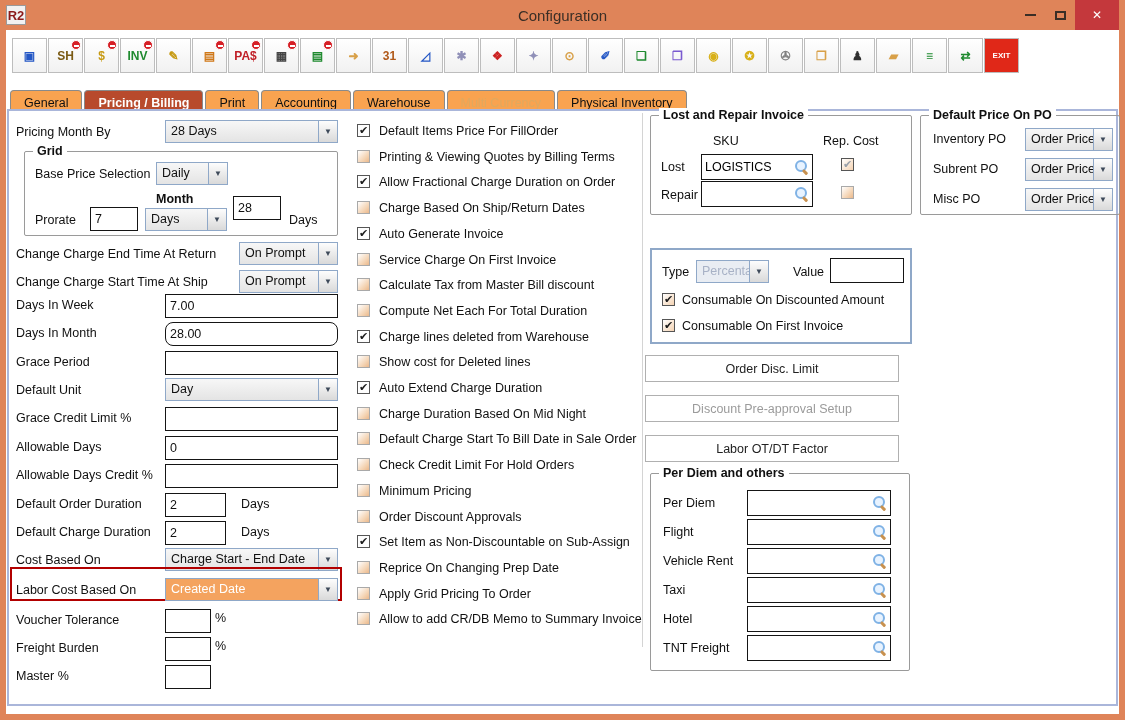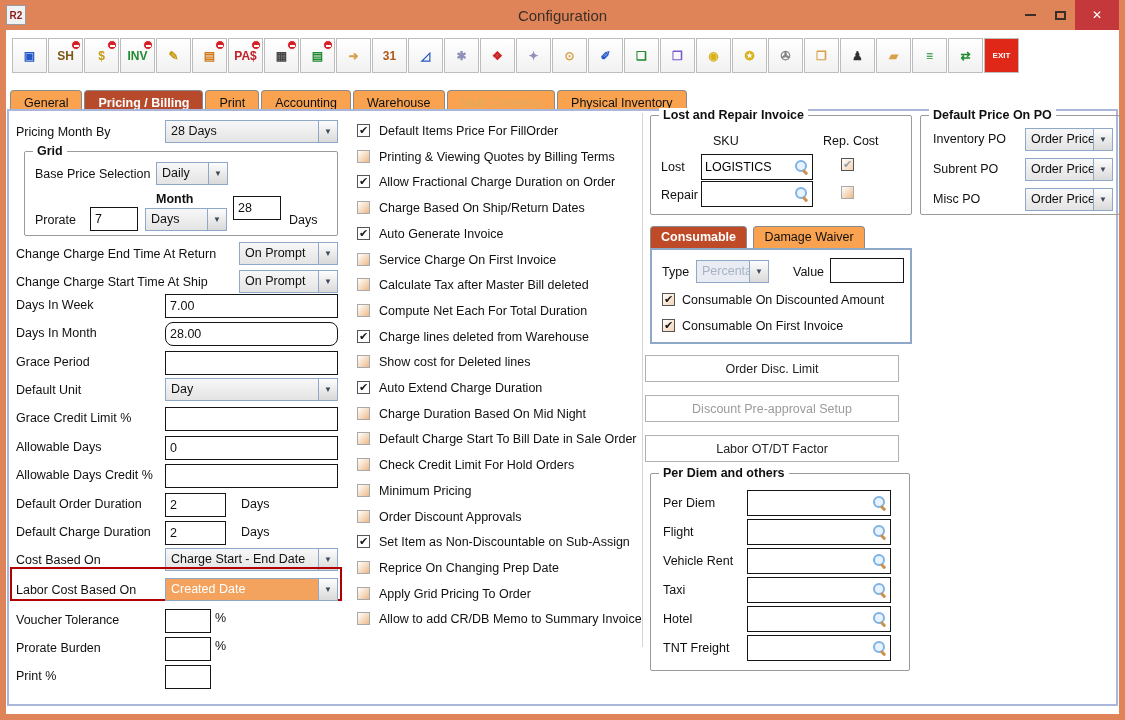--- a/index.html
+++ b/index.html
@@ -1,21 +1,21 @@
 <!DOCTYPE html>
 <html><head>
 <meta charset="utf-8">
 <style>
   html,body{margin:0;padding:0;background:#888;}
   *{box-sizing:border-box;font-family:"Liberation Sans",sans-serif;}
   #win{position:relative;width:1125px;height:720px;background:#df8459;overflow:hidden;}
   
   #titlebar{position:absolute;left:0;top:0;width:100%;height:30px;display:flex;align-items:center;}
   #appbadge{width:20px;height:20px;margin-left:6px;background:#f2f2f2;border:1px solid #9a9a9a;
-    font-size:10px;font-weight:bold;color:#8b1a1a;display:flex;align-items:center;justify-content:center;z-index:2;}
+    font-size:13px;font-weight:bold;color:#8b1a1a;display:flex;align-items:center;justify-content:center;z-index:2;}
   #title{position:absolute;left:0;right:0;text-align:center;font-size:15px;color:#3a2e26;}
   #wincontrols{position:absolute;right:6px;top:0;height:30px;display:flex;align-items:stretch;z-index:2;}
   .wbtn{width:30px;display:flex;align-items:center;justify-content:center;cursor:default;}
   .wmin i{display:block;width:11px;height:2px;background:#3a2e26;}
   .wmax i{display:block;width:11px;height:9px;border:2px solid #3a2e26;}
   .wclose{width:44px;background:#c4383c;color:#fff;}
   .wclose::after{content:"✕";font-size:12px;}
   
   #inner{position:absolute;left:6px;top:30px;width:1113px;height:684px;background:#fff;}
   
@@ -280,41 +280,41 @@
       <span class="lbl" style="left:7px;top:472px" data-name="labor-cost-based-on-label">Labor Cost Based On</span>
       <div class="combo hl" style="left:156px;top:467px;width:173px" data-name="labor-cost-based-on-select">
         <span class="ctext">Created Date</span>
           <span class="carrow" data-name="chevron-down-icon"></span>
       </div>
 
       <span class="lbl" style="left:7px;top:502px" data-name="voucher-tolerance-label">Voucher Tolerance</span>
       <input class="tin" style="left: 156px; top: 498px; width: 46px;" data-name="voucher-tolerance-input" value="">
       <span class="lbl" style="left:206px;top:500px" data-name="voucher-tolerance-suffix">%</span>
 
-      <span class="lbl" style="left:7px;top:530px" data-name="default-burden-label">Prorate Burden</span>
+      <span class="lbl" style="left:7px;top:530px" data-name="default-burden-label">Freight Burden</span>
       <input class="tin" style="left: 156px; top: 526px; width: 46px;" data-name="default-burden-input" value="">
       <span class="lbl" style="left:206px;top:528px" data-name="default-burden-suffix">%</span>
 
-      <span class="lbl" style="left:7px;top:558px" data-name="markup-label">Print %</span>
+      <span class="lbl" style="left:7px;top:558px" data-name="markup-label">Master %</span>
       <input class="tin" style="left: 156px; top: 554px; width: 46px;" data-name="markup-input" value="">
 
       <span class="cb on" style="left:348px;top:13px" data-name="checkbox-default-items-price"></span>
       <span class="cblab" style="left:370px;top:13px">Default Items Price For FillOrder</span>
       <span class="cb" style="left:348px;top:39px" data-name="checkbox-printing-viewing-quotes"></span>
       <span class="cblab" style="left:370px;top:39px">Printing &amp; Viewing Quotes by Billing Terms</span>
       <span class="cb on" style="left:348px;top:64px" data-name="checkbox-allow-fractional-charge"></span>
       <span class="cblab" style="left:370px;top:64px">Allow Fractional Charge Duration on Order</span>
       <span class="cb" style="left:348px;top:90px" data-name="checkbox-charge-based-ship-return"></span>
       <span class="cblab" style="left:370px;top:90px">Charge Based On Ship/Return Dates</span>
       <span class="cb on" style="left:348px;top:116px" data-name="checkbox-auto-generate-invoice"></span>
       <span class="cblab" style="left:370px;top:116px">Auto Generate Invoice</span>
       <span class="cb" style="left:348px;top:142px" data-name="checkbox-service-charge-first-invoice"></span>
       <span class="cblab" style="left:370px;top:142px">Service Charge On First Invoice</span>
       <span class="cb" style="left:348px;top:167px" data-name="checkbox-calculate-tax-master-bill"></span>
-      <span class="cblab" style="left:370px;top:167px">Calculate Tax after Master Bill deleted</span>
+      <span class="cblab" style="left:370px;top:167px">Calculate Tax from Master Bill discount</span>
       <span class="cb" style="left:348px;top:193px" data-name="checkbox-compute-net-each"></span>
       <span class="cblab" style="left:370px;top:193px">Compute Net Each For Total Duration</span>
       <span class="cb on" style="left:348px;top:219px" data-name="checkbox-charge-lines-deleted"></span>
       <span class="cblab" style="left:370px;top:219px">Charge lines deleted from Warehouse</span>
       <span class="cb" style="left:348px;top:244px" data-name="checkbox-show-cost-deleted-lines"></span>
       <span class="cblab" style="left:370px;top:244px">Show cost for Deleted lines</span>
       <span class="cb on" style="left:348px;top:270px" data-name="checkbox-auto-extend-charge"></span>
       <span class="cblab" style="left:370px;top:270px">Auto Extend Charge Duration</span>
       <span class="cb" style="left:348px;top:296px" data-name="checkbox-charge-duration-midnight"></span>
       <span class="cblab" style="left:370px;top:296px">Charge Duration Based On Mid Night</span>
@@ -367,24 +367,20 @@
           <span class="ctext">Order Price</span>
             <span class="carrow" data-name="chevron-down-icon"></span>
         </div>
         <span class="lbl" style="left:12px;top:76px" data-name="misc-po-label">Misc PO</span>
         <div class="combo" style="left:104px;top:72px;width:88px" data-name="misc-po-select">
           <span class="ctext">Order Price</span>
             <span class="carrow" data-name="chevron-down-icon"></span>
         </div>
       </div>
 
-      <div id="constabs" data-name="consumable-tab-bar">
-        <span class="subtab selected" data-name="tab-consumable">Consumable</span>
-        <span class="subtab normal" data-name="tab-damage-waiver">Damage Waiver</span>
-      </div>
       <div id="conspanel" data-name="consumable-panel">
         <span class="lbl" style="left:10px;top:15px" data-name="type-label">Type</span>
         <div class="combo dis" style="left:44px;top:10px;width:73px" data-name="consumable-type-select">
           <span class="ctext">Percentage</span>
             <span class="carrow" data-name="chevron-down-icon"></span>
         </div>
         <span class="lbl" style="left:141px;top:15px" data-name="value-label">Value</span>
         <input class="tin" style="left: 178px; top: 8px; width: 74px; height: 25px;" data-name="consumable-value-input" value="">
         <span class="cb peach on" style="left:10px;top:43px" data-name="consumable-on-discounted-checkbox"></span>
         <span class="cblab" style="left:30px;top:43px">Consumable On Discounted Amount</span>

